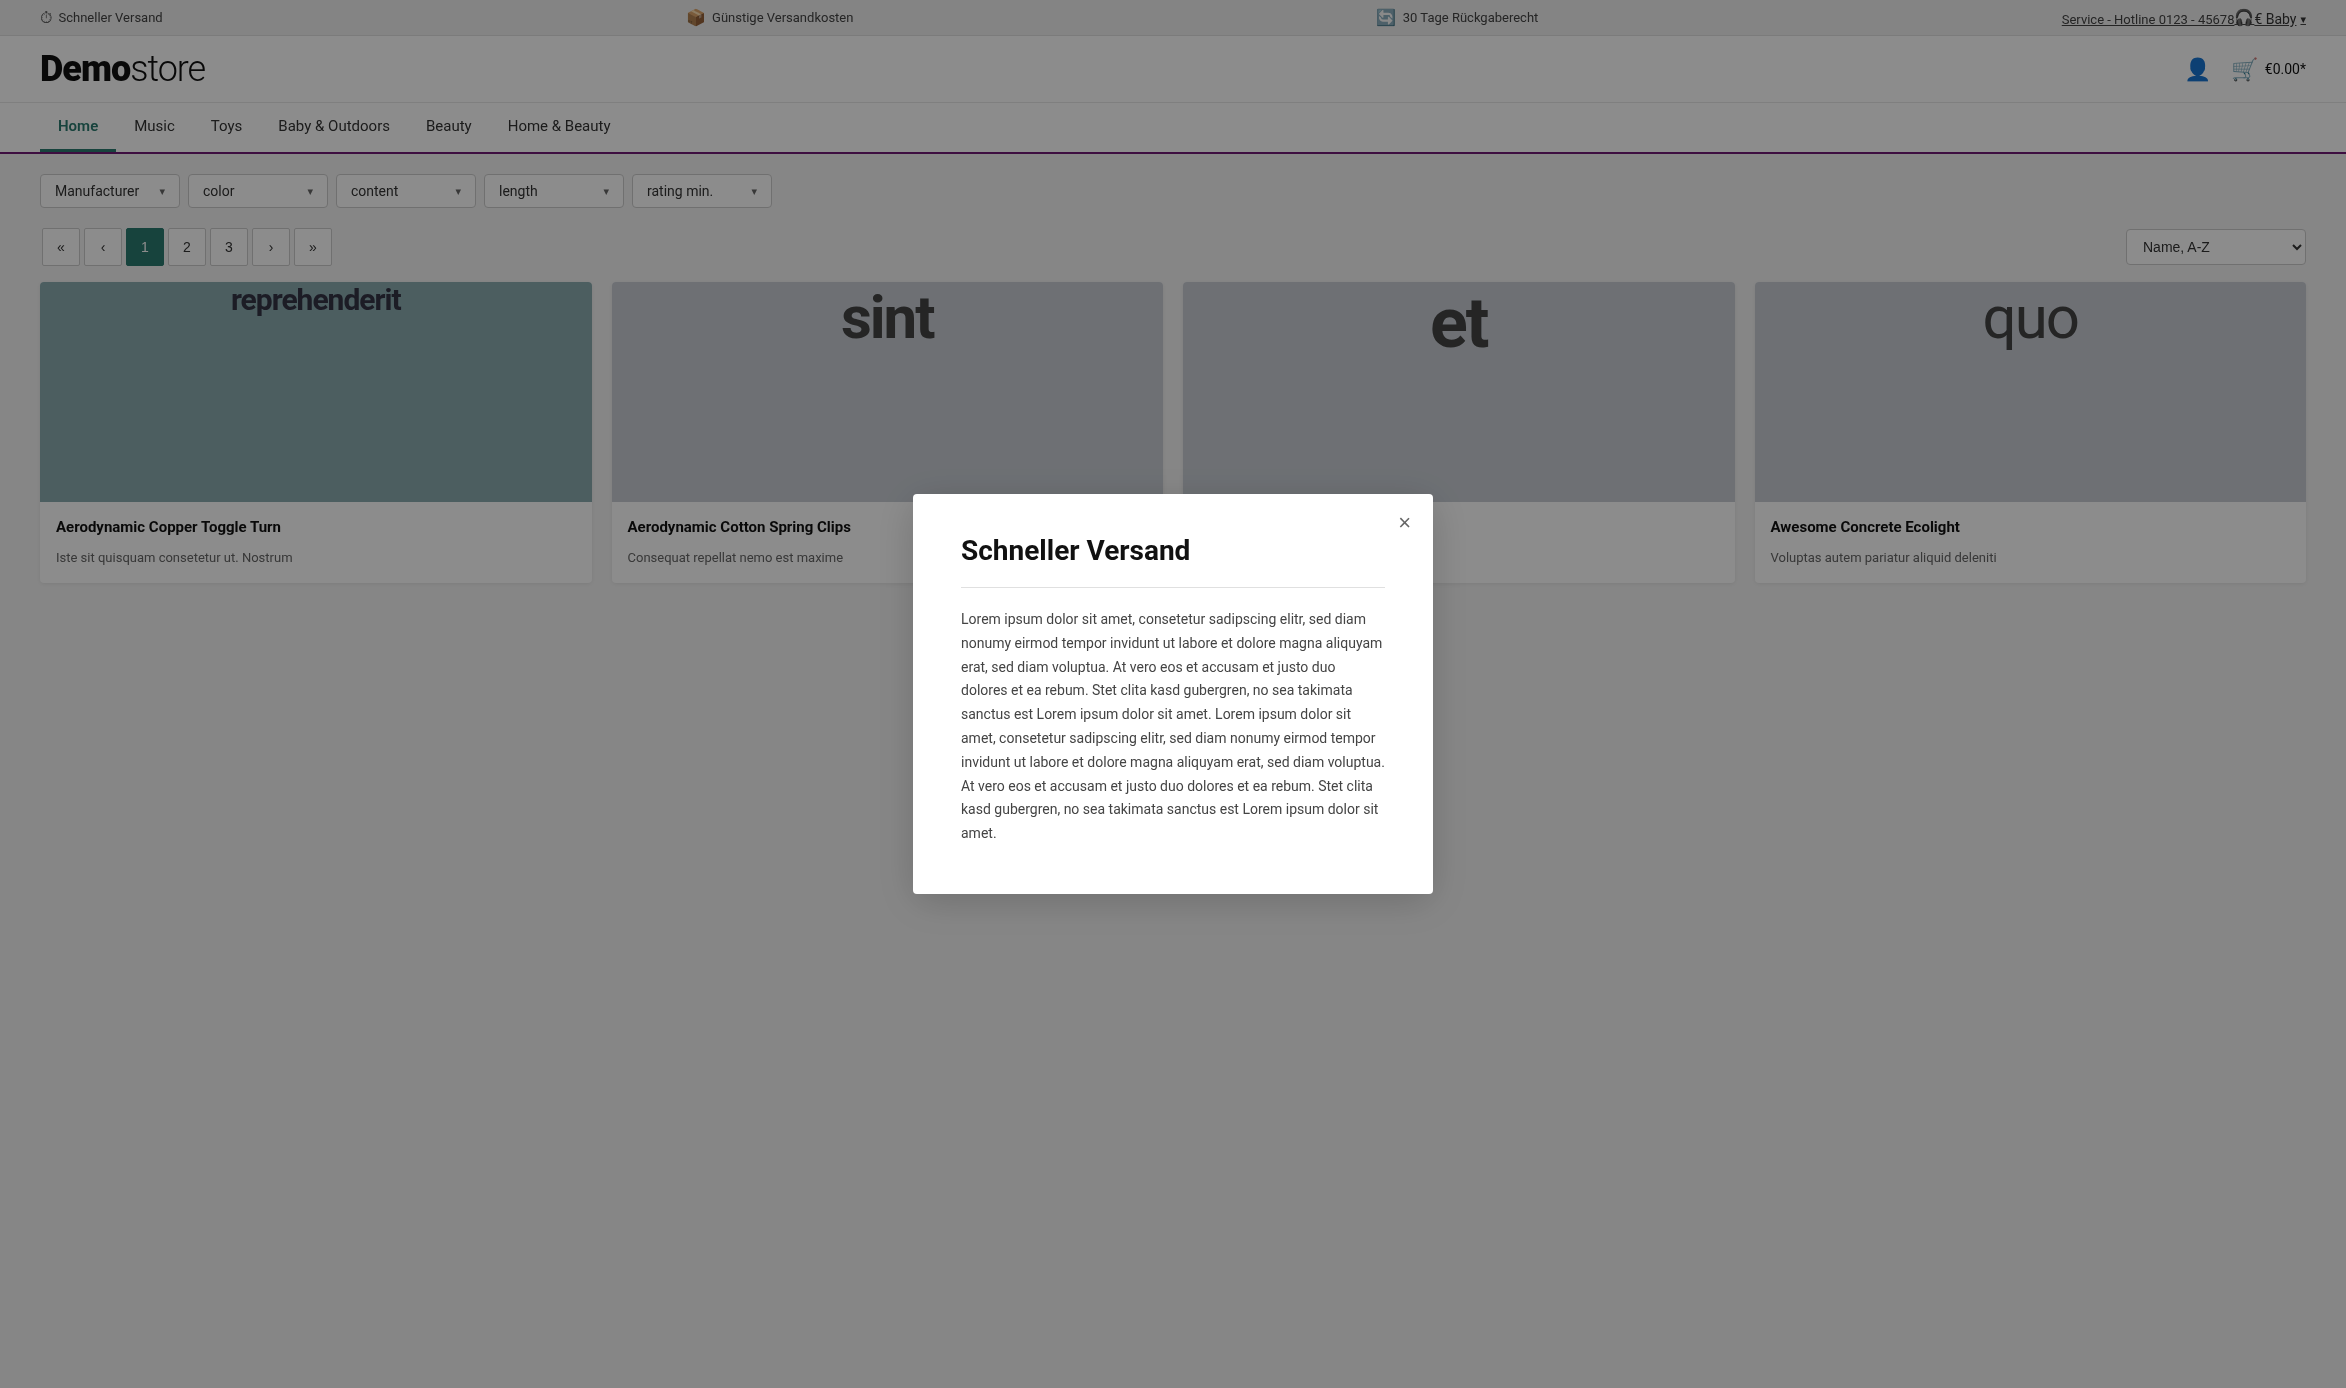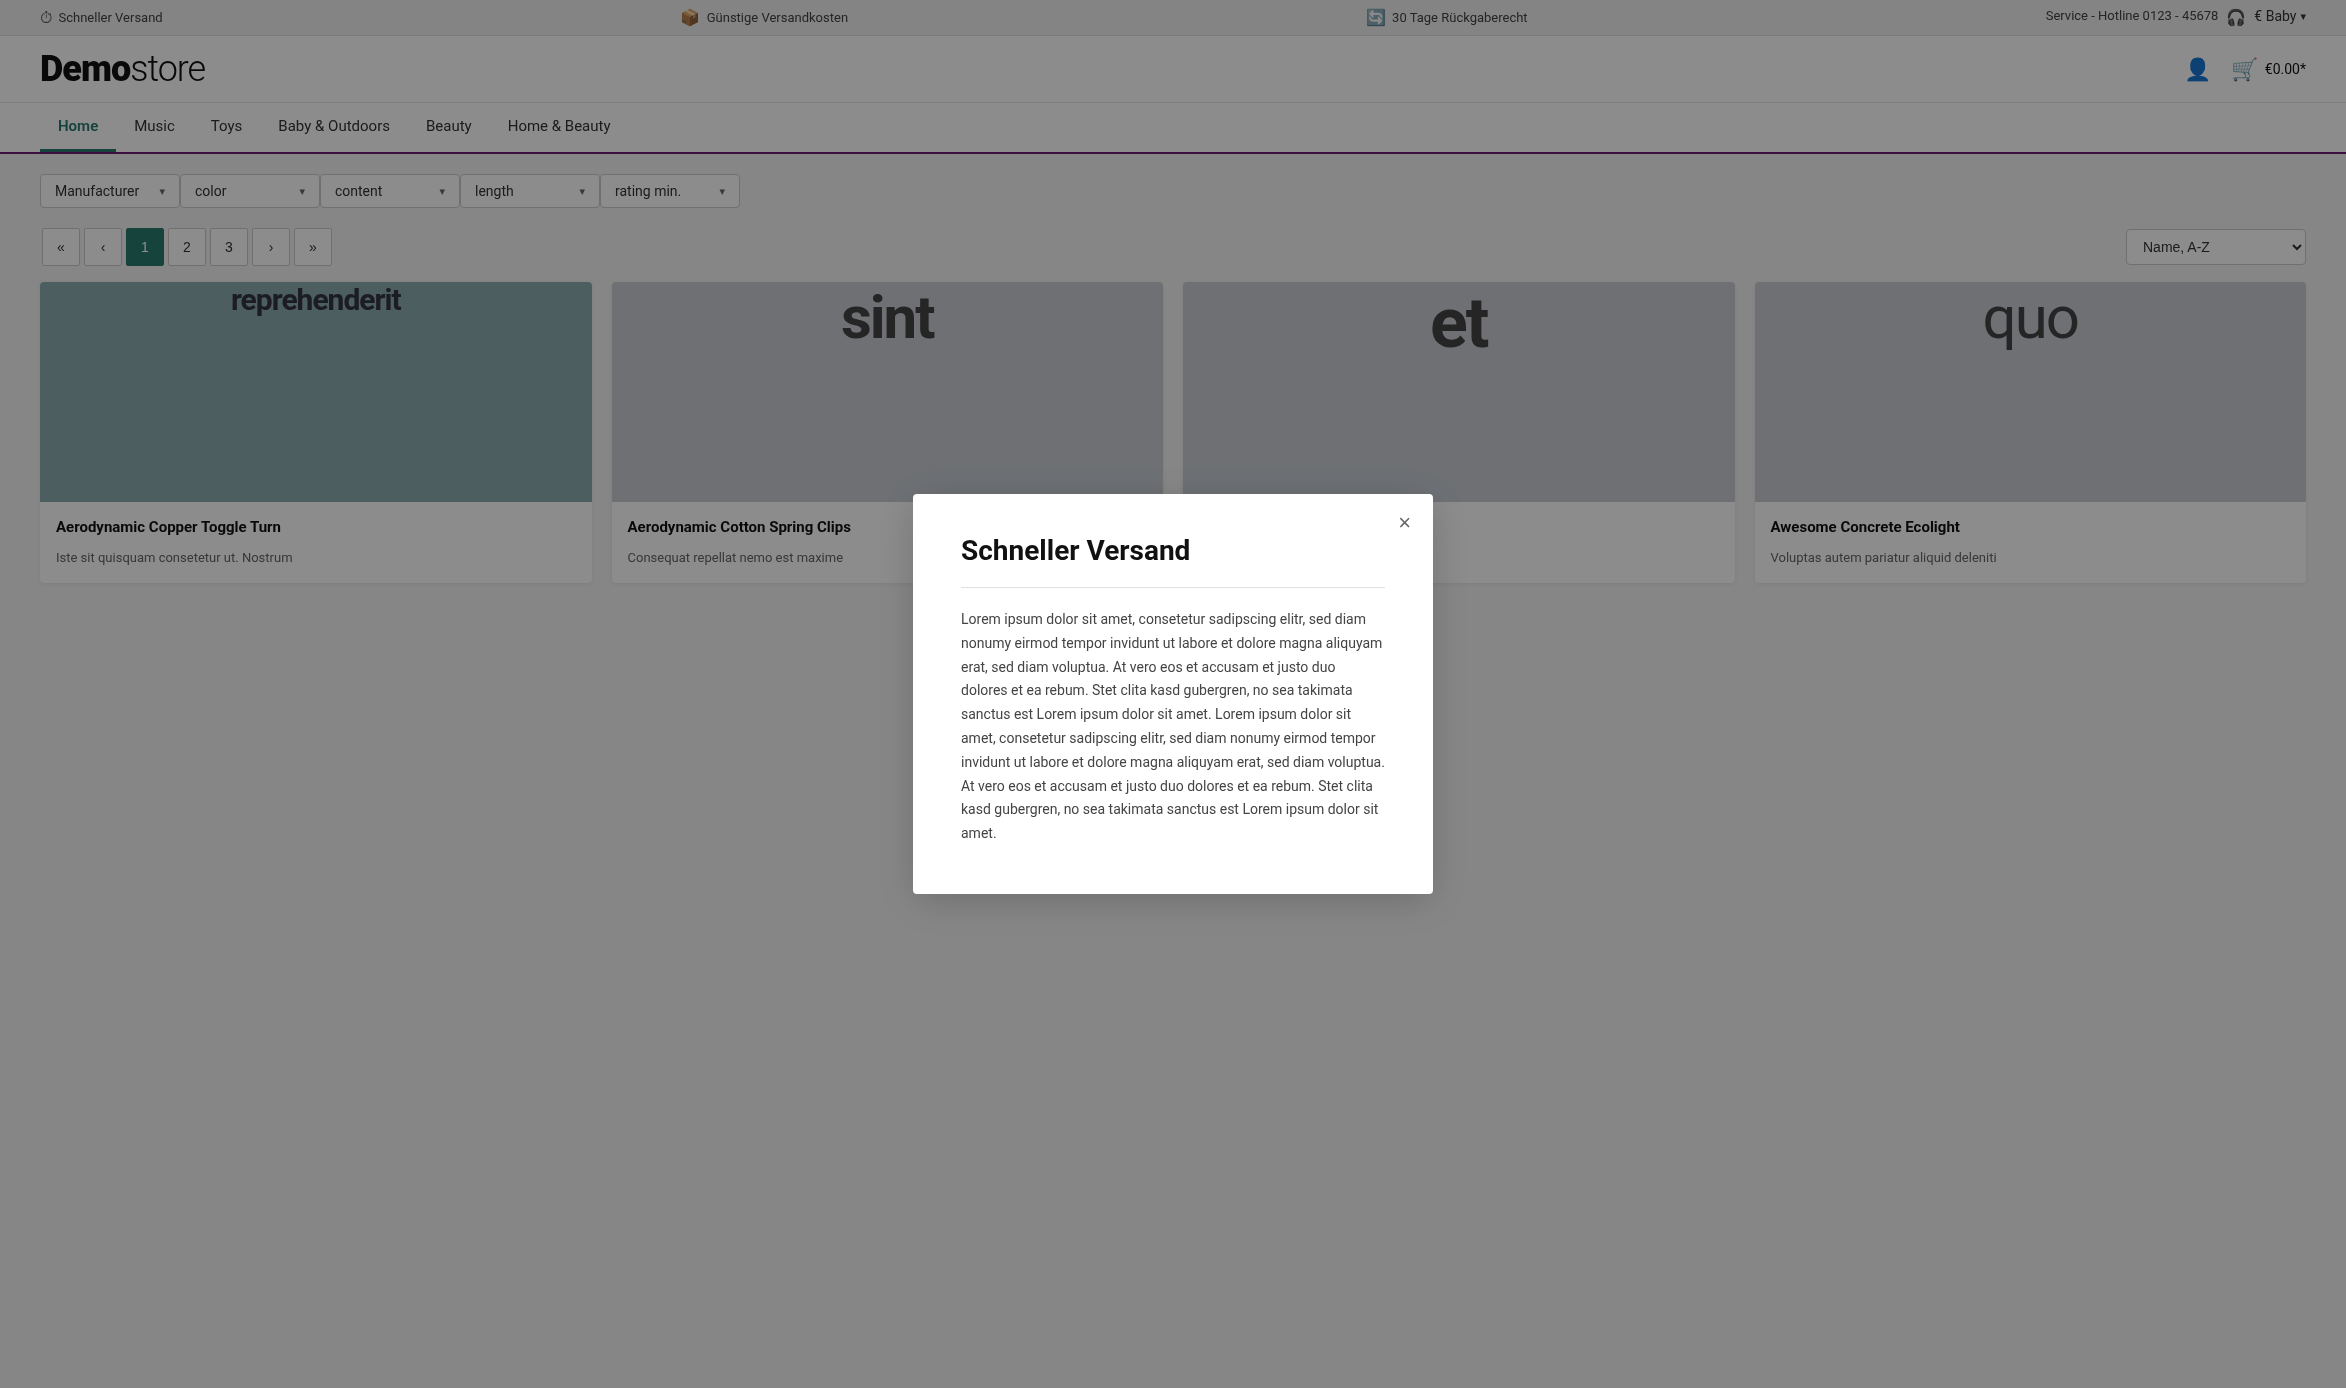--- a/index.html
+++ b/index.html
@@ -22,22 +22,22 @@
       font-size: 13px;
       color: #444;
     }
     .top-bar-item {
       display: flex;
       align-items: center;
       gap: 6px;
     }
     .top-bar-right {
       display: flex;
-      align-items: flex-start;
-      gap: 8px;
+      align-items: flex-end;
+      text-decoration: underline;
     }
 
     
     .header {
       background: #fff;
       border-bottom: 1px solid #e8e8e8;
       display: flex;
       align-items: center;
       justify-content: space-between;
       padding: 12px 40px;
@@ -93,21 +93,21 @@
     .nav-item.active {
       border-bottom: 3px solid #2a7a6f;
       color: #2a7a6f;
       font-weight: 600;
     }
 
     
     .filters {
       display: flex;
       align-items: center;
-      gap: 0;
+      gap: 8px;
       padding: 20px 40px;
       flex-wrap: wrap;
     }
     .filter-select {
       display: flex;
       align-items: center;
       gap: 8px;
       border: 1px solid #ccc;
       border-radius: 4px;
       padding: 8px 14px;

